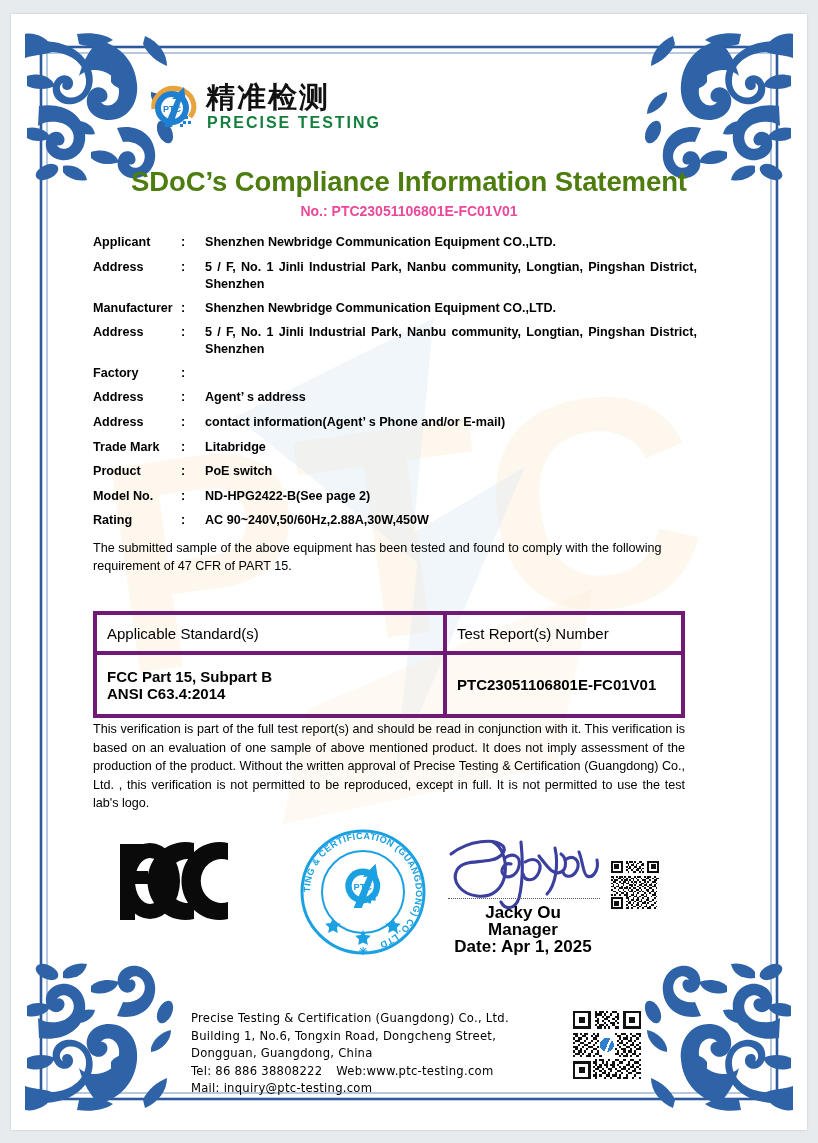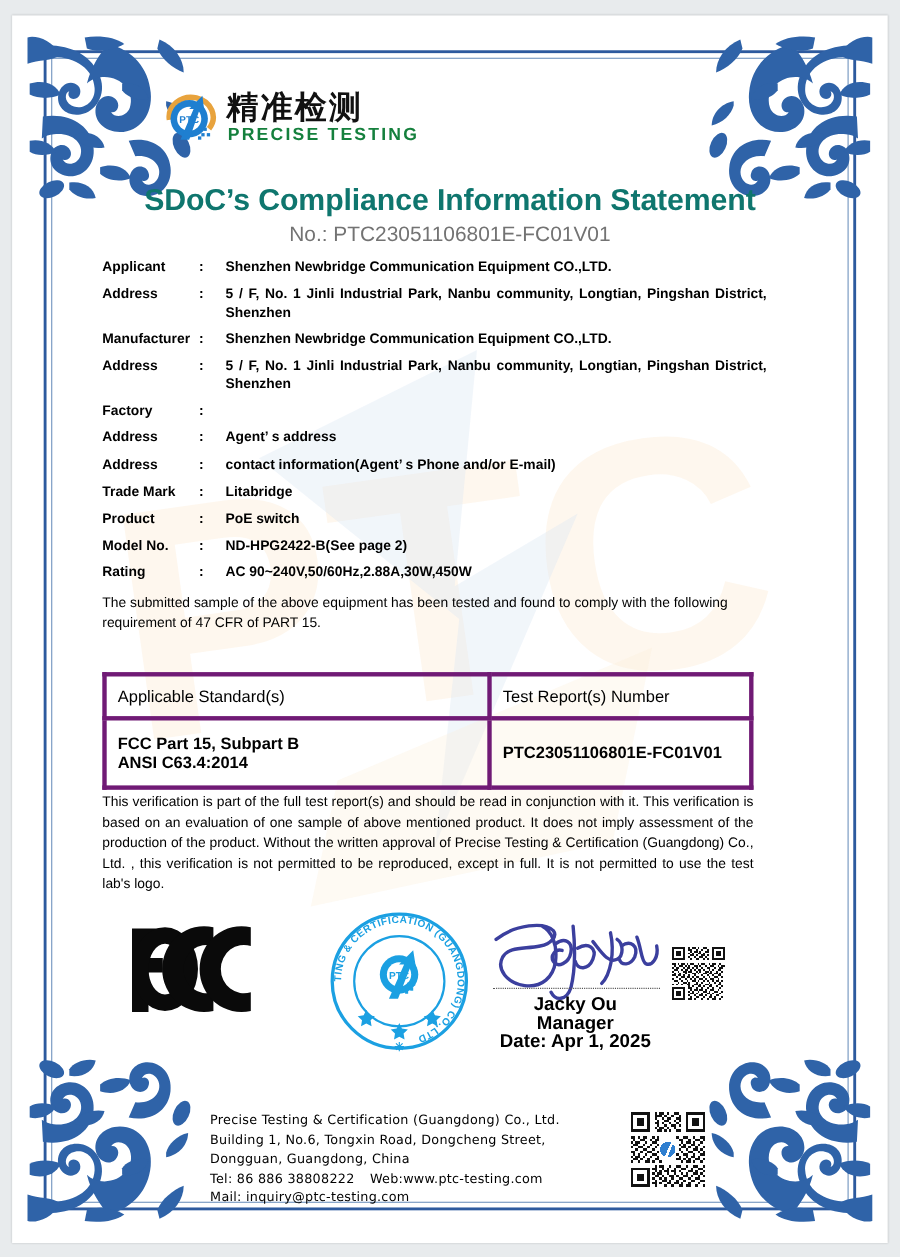--- a/index.html
+++ b/index.html
@@ -97,31 +97,31 @@
   }
 
   
   .doc-title {
     position: absolute;
     left: 0; right: 0;
     top: 152px;
     text-align: center;
     font-size: 27.5px;
     font-weight: bold;
-    color: #0f766e;
+    color: #4d7c0f;
     letter-spacing: -0.1px;
   }
   .doc-no {
     position: absolute;
     left: 0; right: 0;
     top: 189px;
     text-align: center;
-    font-size: 19px;
-    font-weight: normal;
-    color: #737373;
+    font-size: 14px;
+    font-weight: bold;
+    color: #ec4899;
   }
 
   
   .fields {
     position: absolute;
     left: 82px;
     top: 220px;
     width: 640px;
   }
   .field-row {

